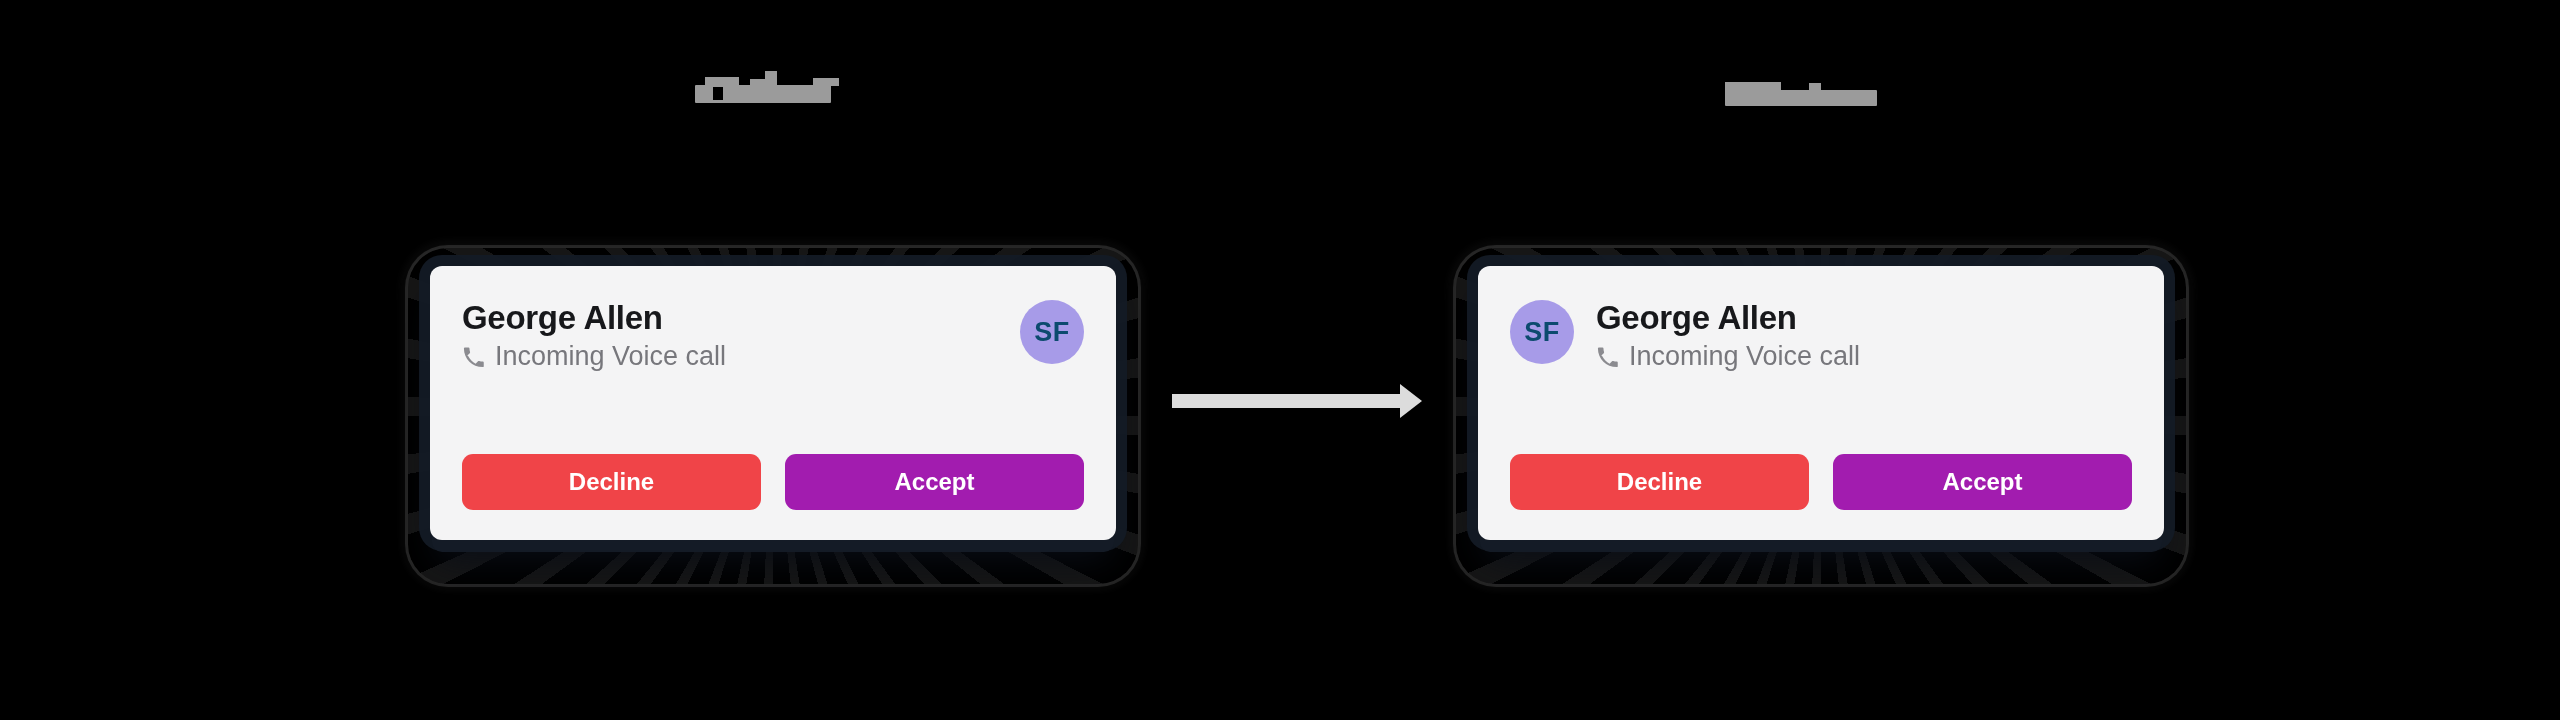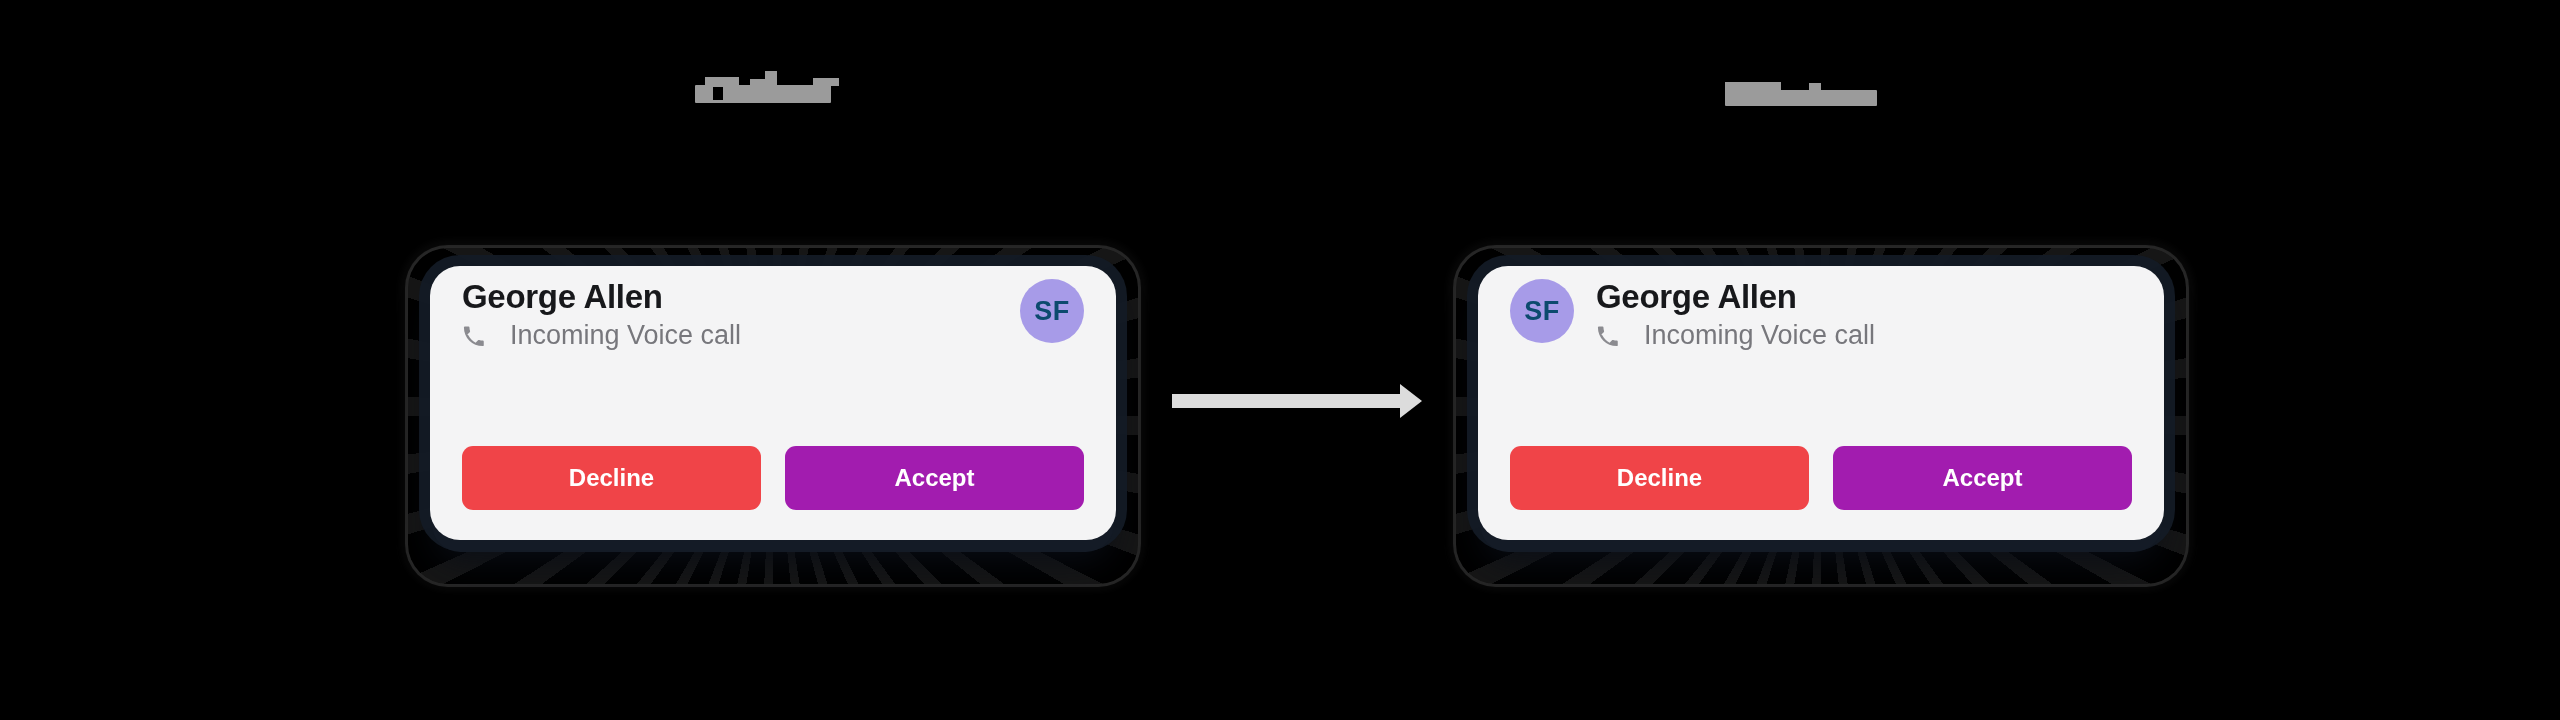--- a/index.html
+++ b/index.html
@@ -70,22 +70,22 @@
     height: 274px;
   }
   #card-before-wrap { left: 430px;  top: 266px; }
   #card-after-wrap  { left: 1478px; top: 266px; }
 
   .call-card {
     position: relative;
     width: 100%;
     height: 100%;
     background: #F4F4F5;
-    border-radius: 30px;
-    padding: 11px 32px 30px 32px;
+    border-radius: 12px;
+    padding: 32px 32px 30px 32px;
     display: flex;
     flex-direction: column;
     justify-content: space-between;
     box-shadow:
       0 14px 0 -2px #141b26,
       0 0 0 11px rgba(20,27,38,0.92),
       0 26px 34px -6px rgba(10,14,22,0.95);
     z-index: 2;
   }
 
@@ -126,21 +126,21 @@
     font-weight: bold;
     color: #17181B;
     letter-spacing: -0.3px;
     line-height: 1.1;
     white-space: nowrap;
   }
 
   .call-status-row {
     display: flex;
     align-items: center;
-    gap: 25px;
+    gap: 10px;
   }
   .phone-icon {
     width: 23px;
     height: 23px;
     flex: 0 0 23px;
     display: block;
     color: #8b8b90;
   }
   .phone-icon svg { display: block; width: 100%; height: 100%; fill: currentColor; }
 
@@ -166,21 +166,21 @@
     letter-spacing: 0.5px;
     margin-top: 2px;
   }
 
   .card-actions {
     display: flex;
     gap: 24px;
   }
   .action-btn {
     flex: 1 1 0;
-    height: 64px;
+    height: 56px;
     border: none;
     border-radius: 11px;
     font-family: "Liberation Sans", sans-serif;
     font-size: 24px;
     font-weight: bold;
     color: #FFFFFF;
     cursor: pointer;
     display: flex;
     align-items: center;
     justify-content: center;

